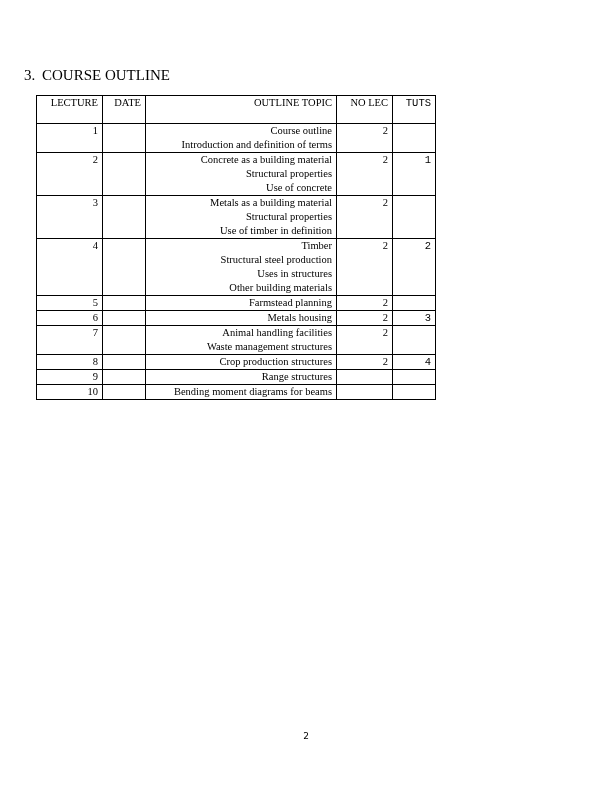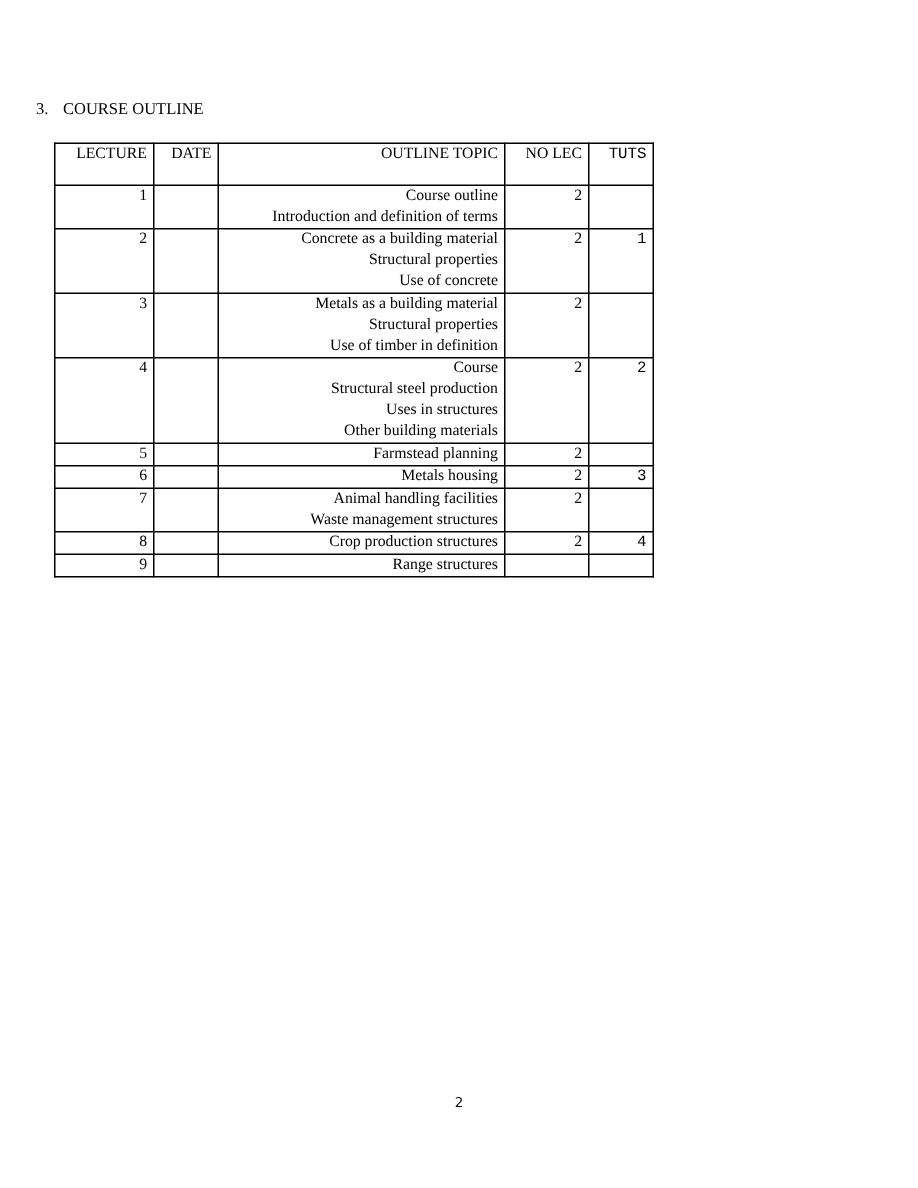--- a/index.html
+++ b/index.html
@@ -1,18 +1,18 @@
 <!DOCTYPE html>
 <html><head>
   <meta charset="utf-8">
   <style>
     html, body { margin: 0; padding: 0; background: #ffffff; }
     body { width: 612px; height: 792px; position: relative; overflow: hidden;
            font-family: "Liberation Serif", serif; color: #000; }
-    .heading { position: absolute; left: 24px; top: 67px; font-size: 11px; }
+    .heading { position: absolute; left: 24px; top: 67px; font-size: 15px; }
     .heading .num { display: inline-block; width: 18px; }
     table.outline { position: absolute; left: 36px; top: 95px; border-collapse: collapse;
                     font-size: 10.5px; line-height: 14px; }
     table.outline td, table.outline th { border: 1px solid #000; vertical-align: top;
                     padding: 0 4px; text-align: right; }
     table.outline th { font-weight: normal; }
     th.col-lecture, th.col-date, th.col-topic { vertical-align: bottom; }
     th.col-nolec, th.col-tuts { font-weight: bold; vertical-align: top; }
     .c1 { width: 57px; } .c2 { width: 34px; } .c3 { width: 182px; }
     .c4 { width: 47px; } .c5 { width: 34px; font-family: Liberation Mono, monospace; }
@@ -68,21 +68,21 @@
           <span class="topic-line">Structural properties</span>
           <span class="topic-line">Use of  timber in definition</span>
         </td>
         <td class="c4">2</td>
         <td class="c5"></td>
       </tr>
       <tr>
         <td class="c1">4</td>
         <td class="c2"></td>
         <td class="c3">
-          <span class="topic-line">Course</span>
+          <span class="topic-line">Timber</span>
           <span class="topic-line">Structural steel production</span>
           <span class="topic-line">Uses in structures</span>
           <span class="topic-line">Other building materials</span>
         </td>
         <td class="c4">2</td>
         <td class="c5">2</td>
       </tr>
       <tr>
         <td class="c1">5</td>
         <td class="c2"></td>
@@ -122,16 +122,25 @@
       </tr>
       <tr>
         <td class="c1">9</td>
         <td class="c2"></td>
         <td class="c3">
           <span class="topic-line">Range structures</span>
         </td>
         <td class="c4"></td>
         <td class="c5"></td>
       </tr>
+      <tr>
+        <td class="c1">10</td>
+        <td class="c2"></td>
+        <td class="c3">
+          <span class="topic-line">Bending moment diagrams for beams</span>
+        </td>
+        <td class="c4"></td>
+        <td class="c5"></td>
+      </tr>
     </tbody>
 </table>
 
 <div class="page-number">2</div>
 
 </body></html>

